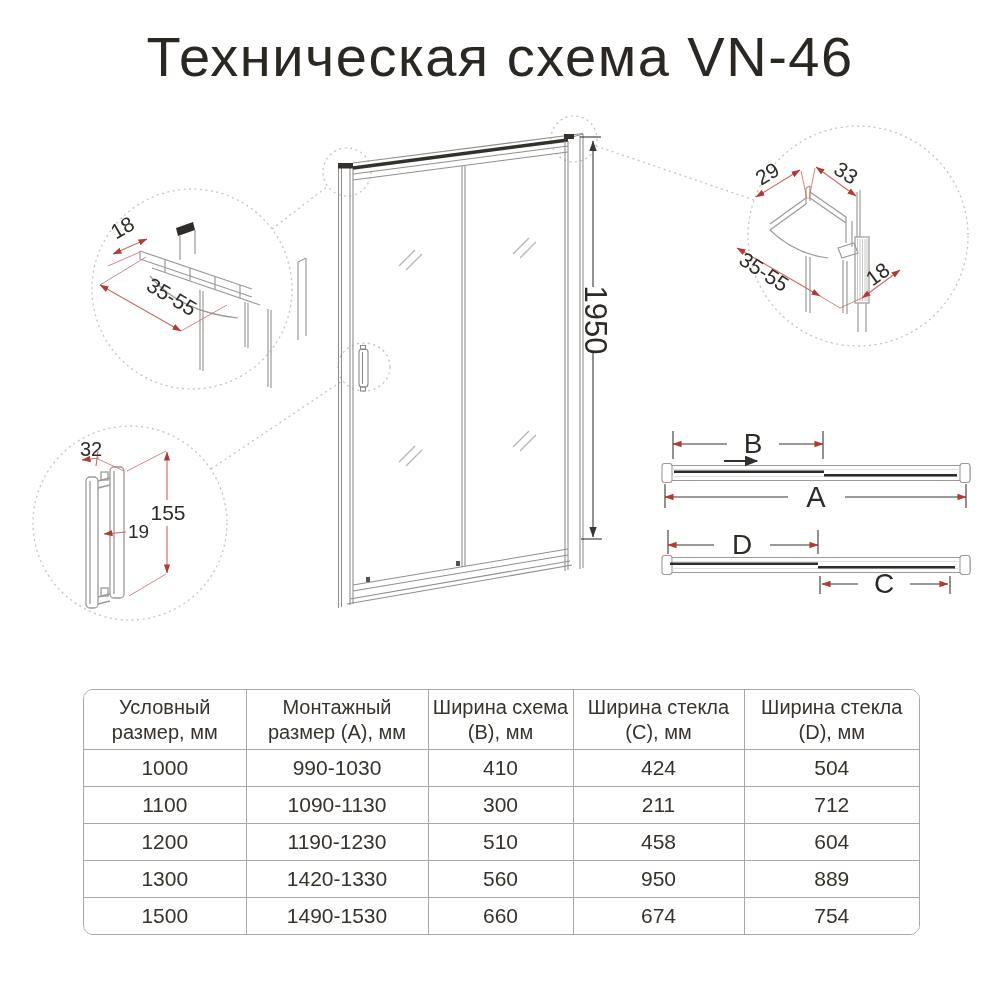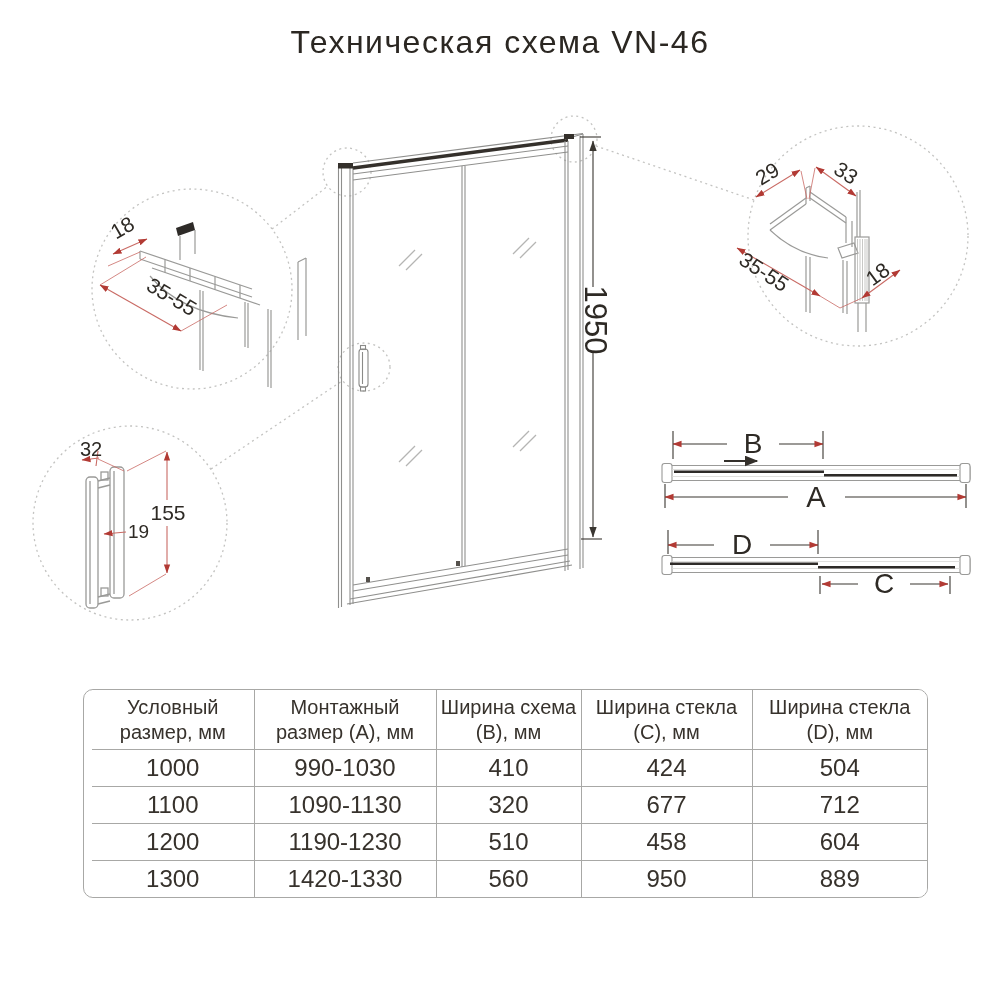--- a/index.html
+++ b/index.html
@@ -1,27 +1,27 @@
 <!DOCTYPE html>
 <html><head>
 <meta charset="utf-8">
 <style>
   html,body{margin:0;padding:0;background:#ffffff;}
   #page{position:relative;width:1000px;height:1000px;background:#fff;overflow:hidden;
         font-family:"Liberation Sans", sans-serif;color:#37322c;}
   #title{position:absolute;left:0;top:24px;width:1000px;text-align:center;
-         font-size:32px;letter-spacing:1.5px;color:#2b2722;font-weight:400;}
+         font-size:56px;letter-spacing:1.5px;color:#2b2722;font-weight:400;}
   #diagram{position:absolute;left:0;top:95px;}
   .tablewrap{position:absolute;left:83px;top:689px;width:835px;
-             border:1px solid #a8a8a6;border-radius:10px;overflow:hidden;background:#fff;padding-left:8px;}
+             border:1px solid #a8a8a6;border-radius:10px;overflow:hidden;background:#fff;}
   table{border-collapse:collapse;width:100%;table-layout:fixed;}
   th,td{border:1px solid #a8a8a6;text-align:center;vertical-align:middle;
         color:#37322c;background:#fff;font-weight:400;}
   th{height:59px;font-size:20px;line-height:1.25;padding:0 4px;}
-  td{height:34px;font-size:24px;}
+  td{height:34px;font-size:21px;}
   tr:first-child th{border-top:none}
   tr:last-child td{border-bottom:none}
   th:first-child,td:first-child{border-left:none}
   th:last-child,td:last-child{border-right:none}
   text{font-family:"Liberation Sans",sans-serif;}
 </style>
 </head>
 <body>
 
 <div id="page">
@@ -299,34 +299,41 @@
         <tr>
           <td>1000</td>
           <td>990-1030</td>
           <td>410</td>
           <td>424</td>
           <td>504</td>
         </tr>
         <tr>
           <td>1100</td>
           <td>1090-1130</td>
-          <td>320</td>
-          <td>677</td>
+          <td>300</td>
+          <td>211</td>
           <td>712</td>
         </tr>
         <tr>
           <td>1200</td>
           <td>1190-1230</td>
           <td>510</td>
           <td>458</td>
           <td>604</td>
         </tr>
         <tr>
           <td>1300</td>
           <td>1420-1330</td>
           <td>560</td>
           <td>950</td>
           <td>889</td>
         </tr>
+        <tr>
+          <td>1500</td>
+          <td>1490-1530</td>
+          <td>660</td>
+          <td>674</td>
+          <td>754</td>
+        </tr>
       </tbody>
     </table>
   </div>
 </div>
 
 </body></html>

